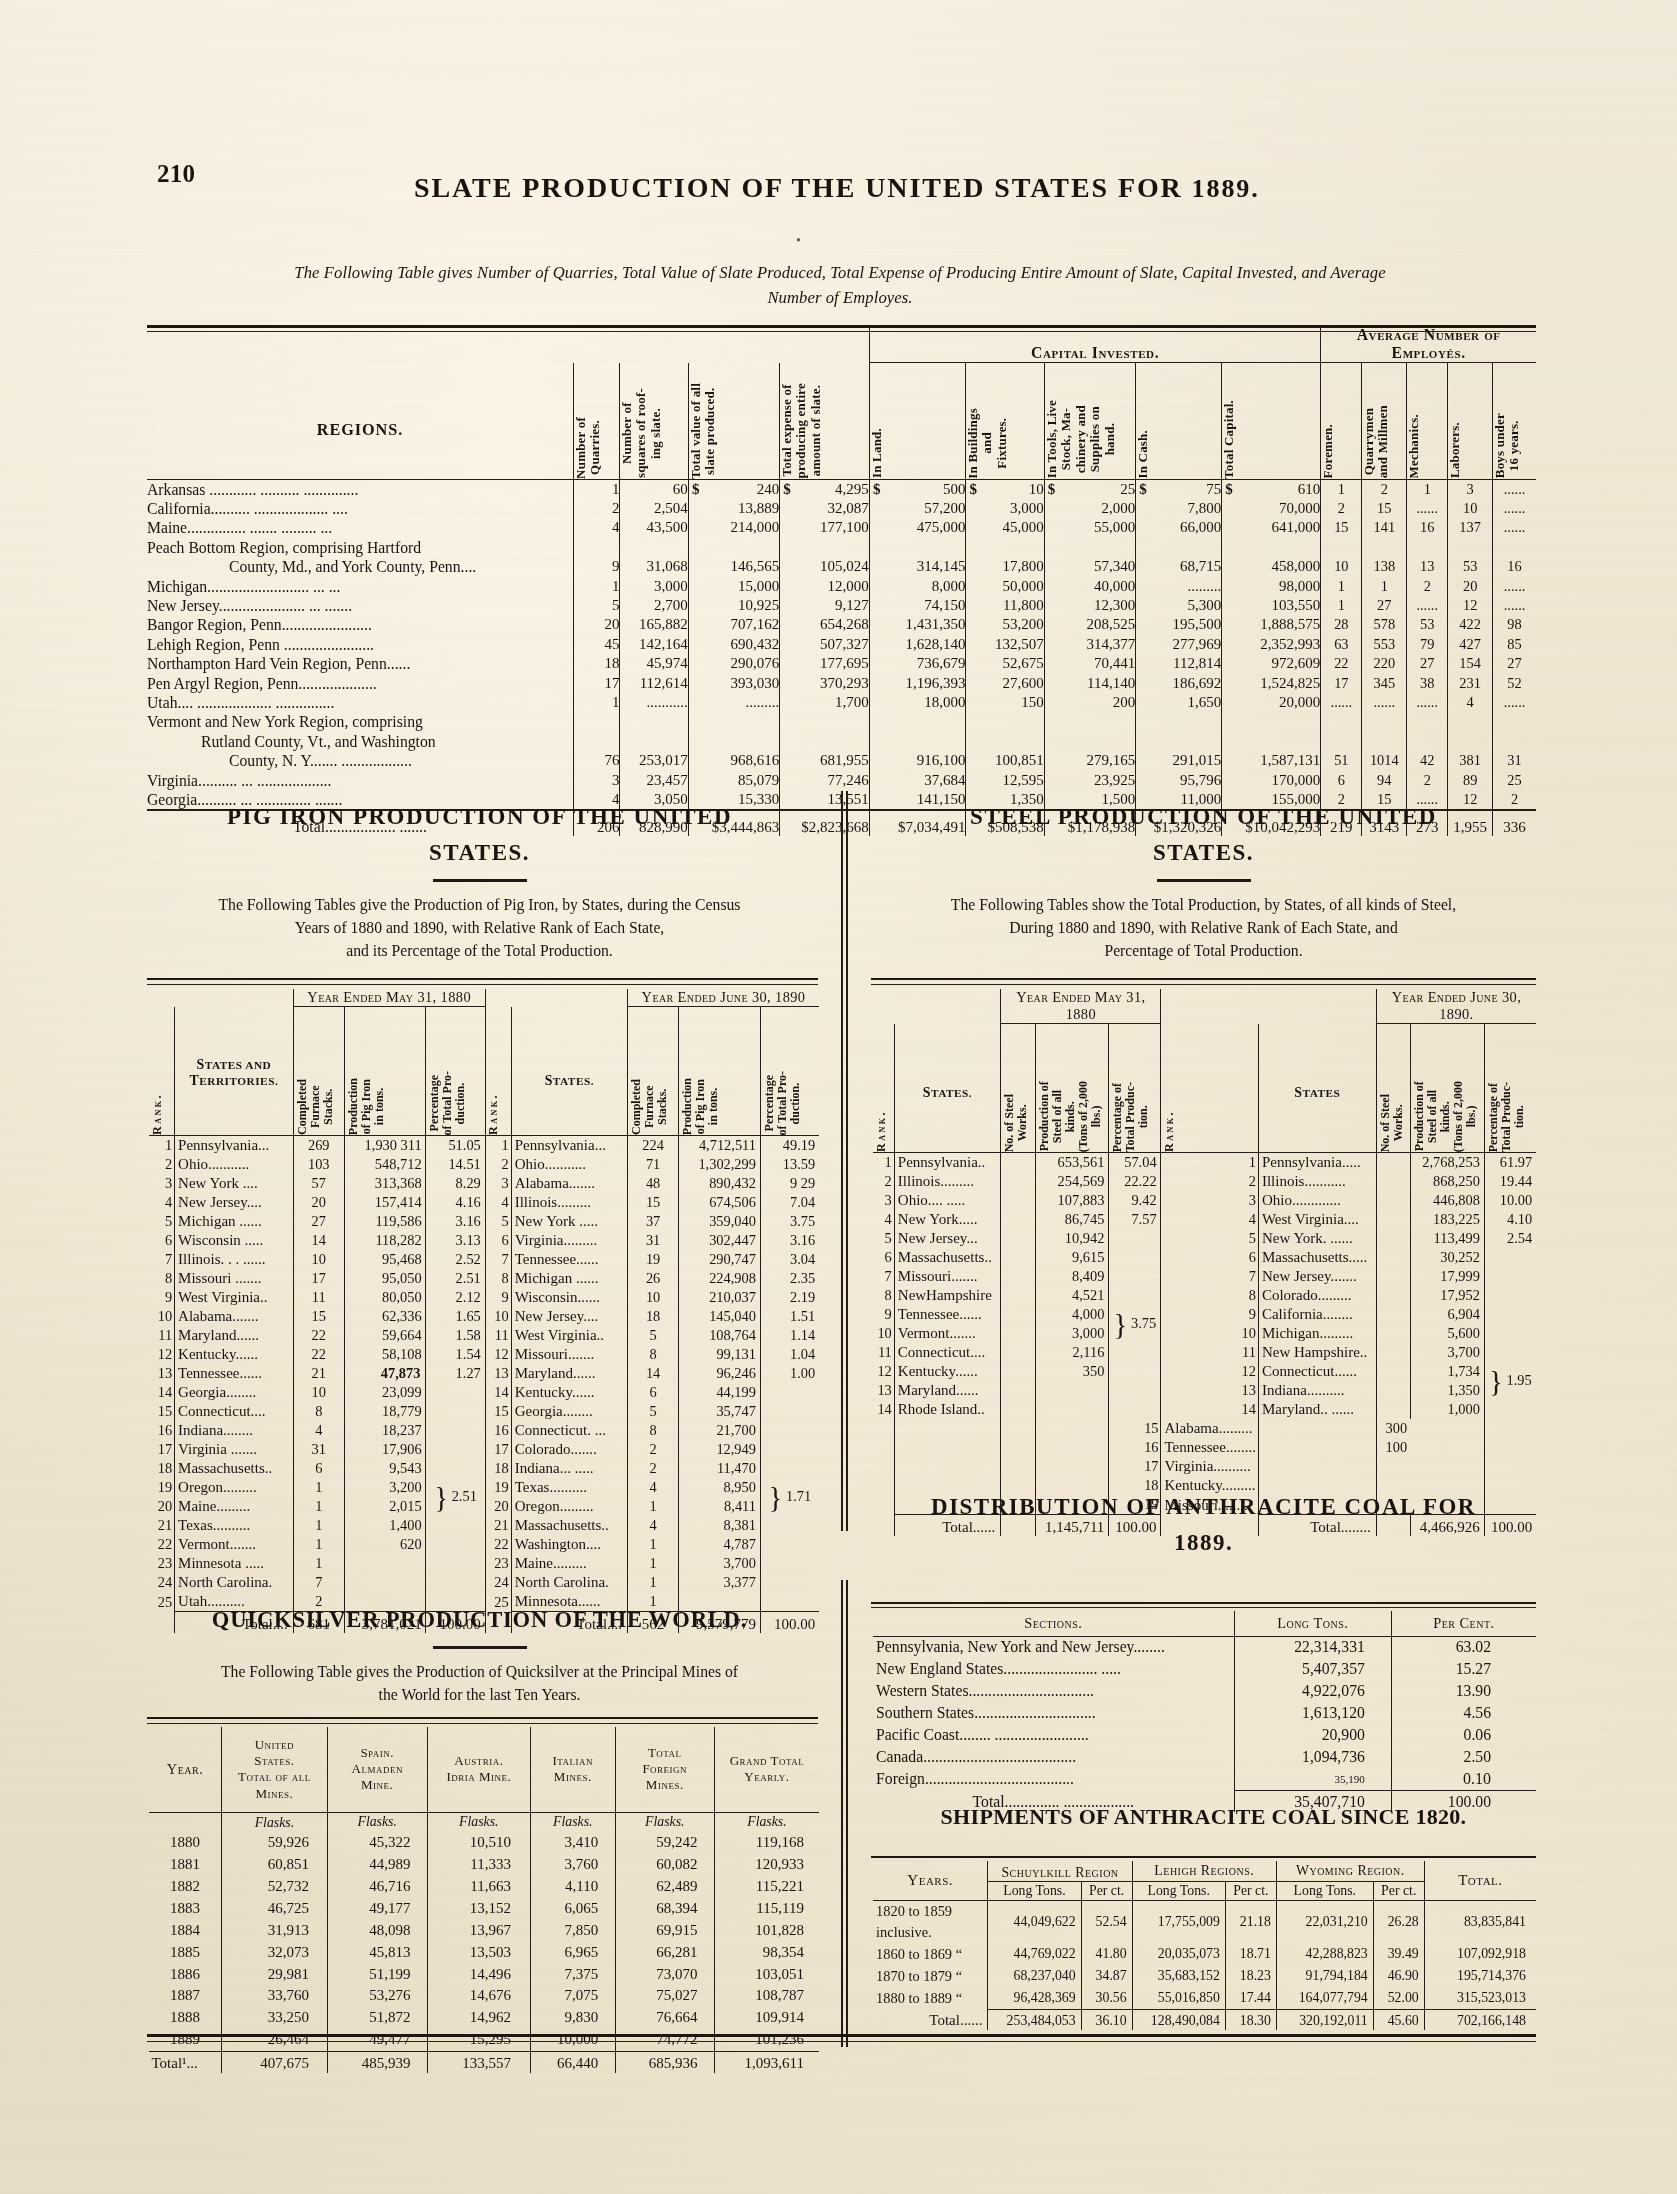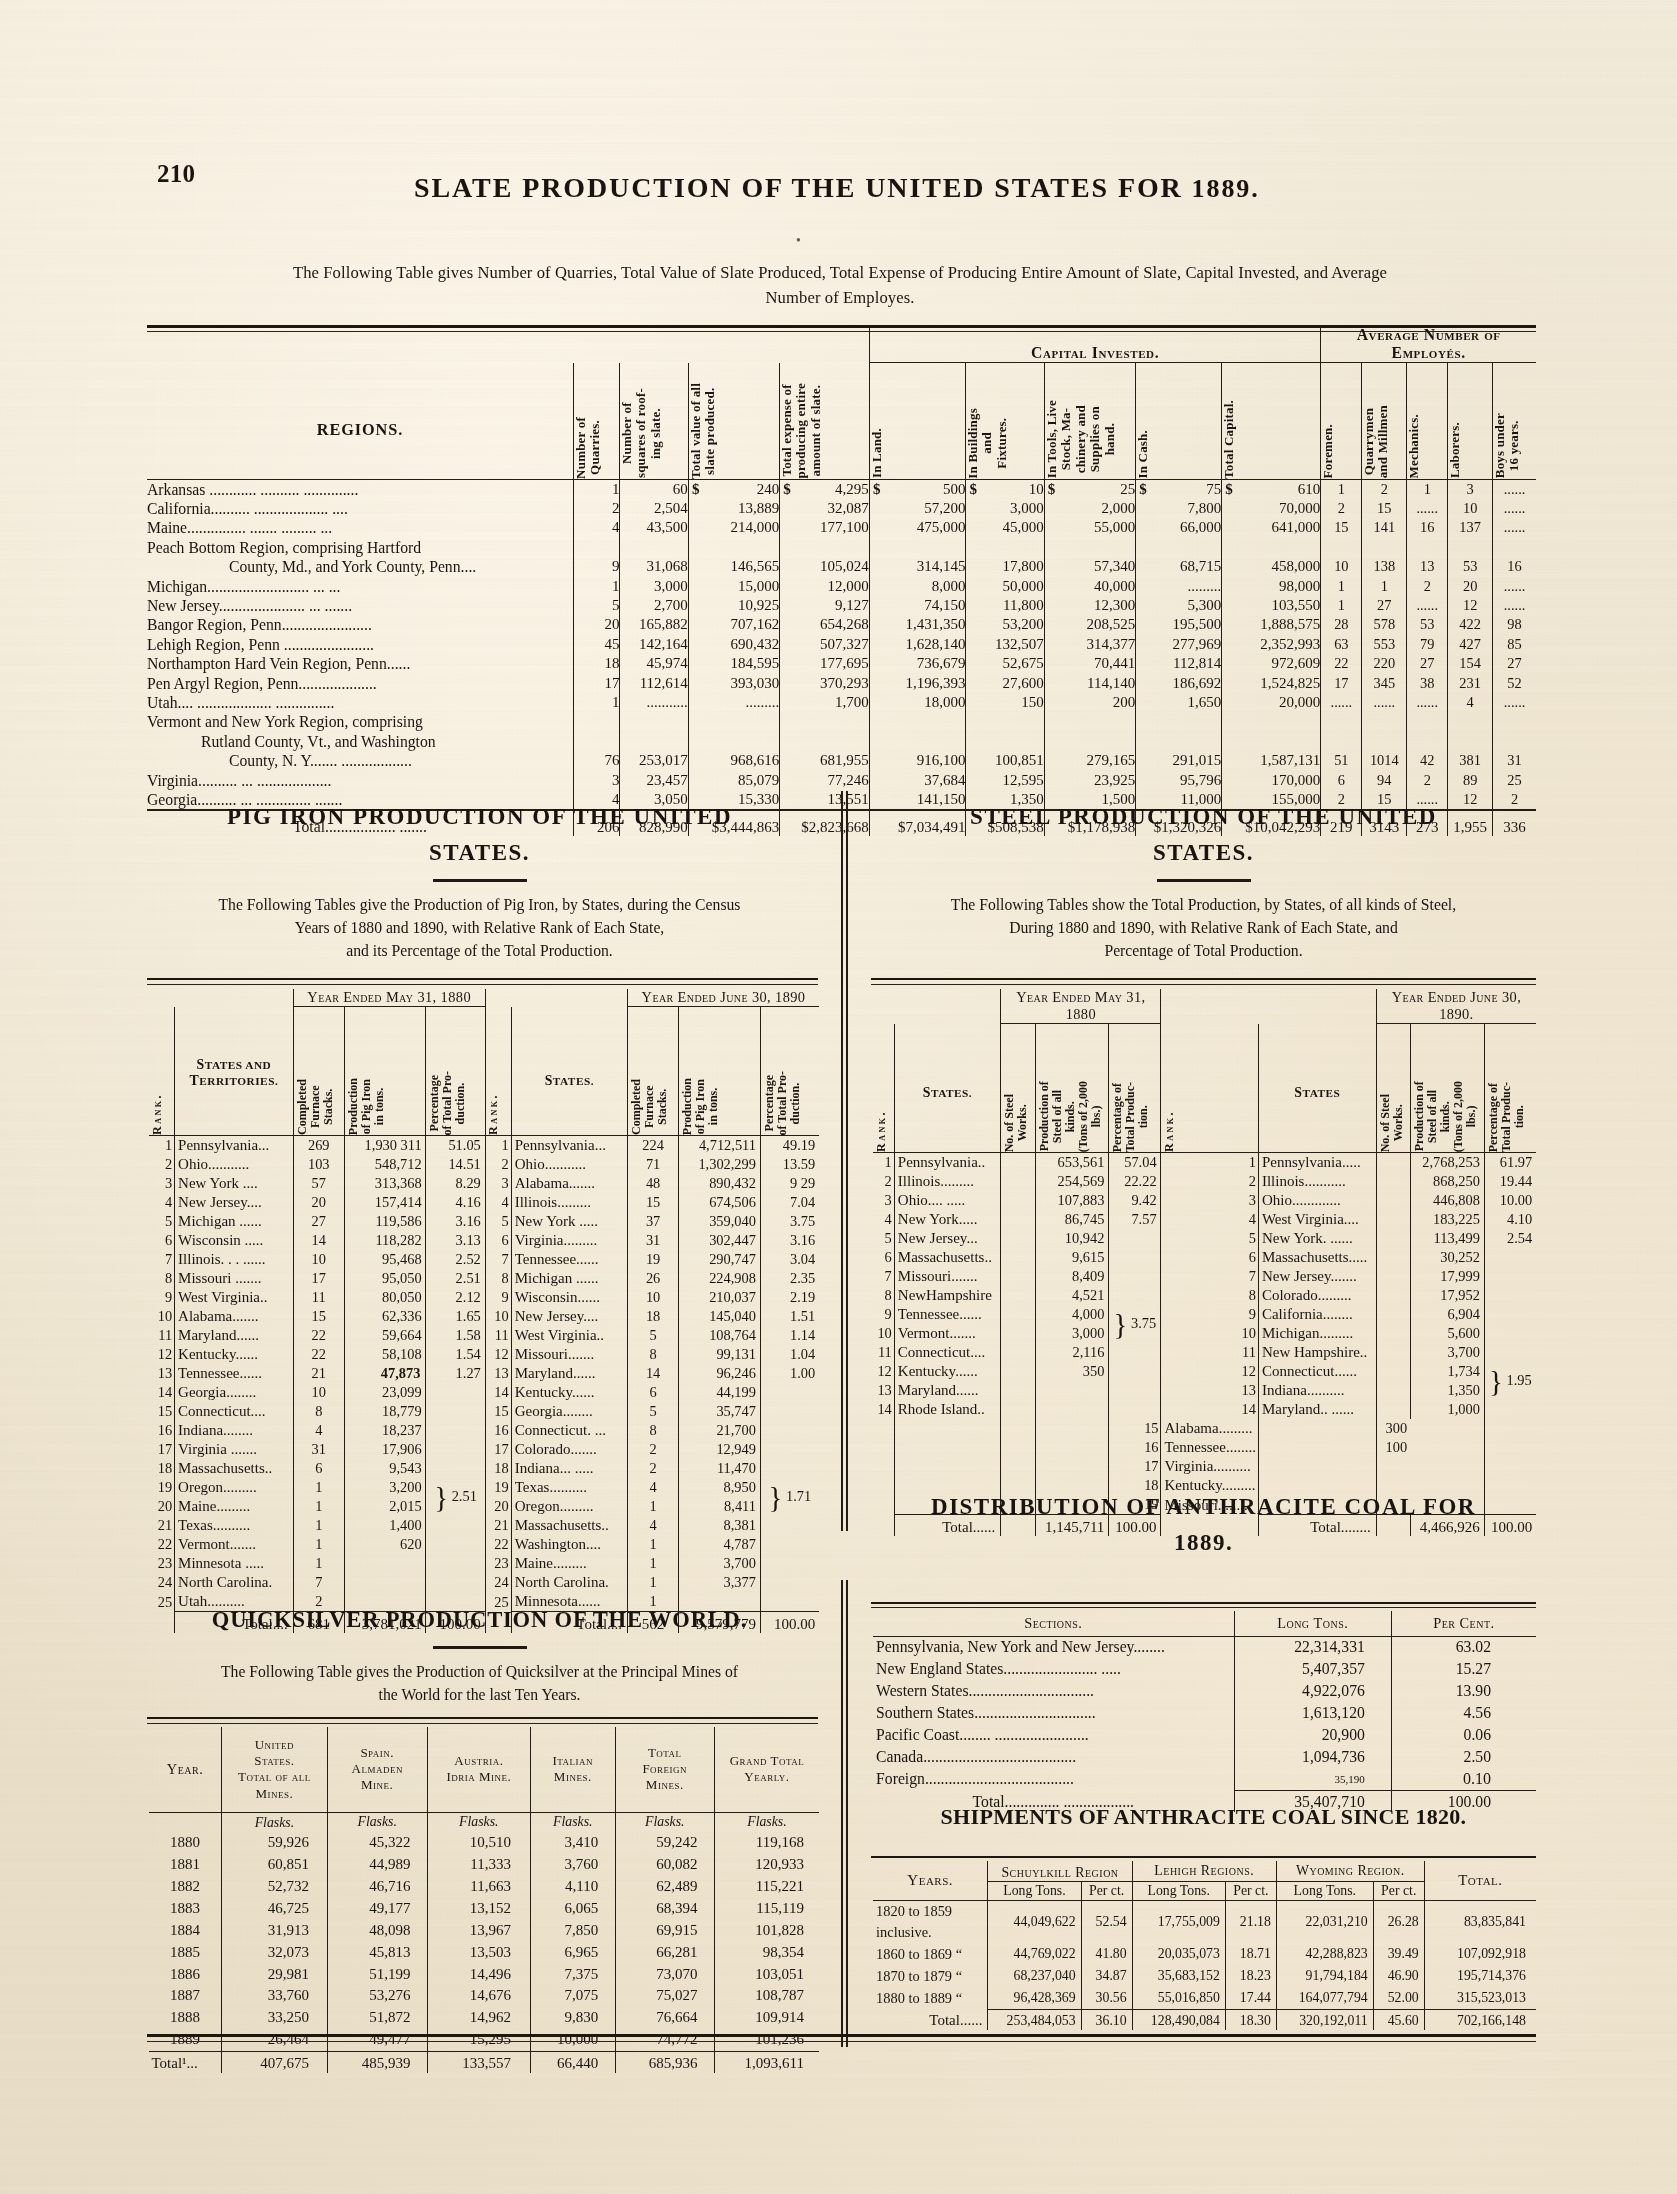--- a/index.html
+++ b/index.html
@@ -31,21 +31,21 @@
   .maintitle{
     position:absolute;left:0;right:0;top:172px;text-align:center;
     font-size:28px;font-weight:bold;letter-spacing:1.9px;
   }
   .maintitle .num{font-size:26px;}
 
   .dot{position:absolute;left:796px;top:233px;font-size:13.8px;color:#6b5b45;}
 
   .lede{
     position:absolute;left:147px;width:1386px;top:260px;
-    text-align:center;font-size:16.6px;line-height:25px;letter-spacing:0.1px;
+    text-align:center;font-size:16.6px;line-height:25px;letter-spacing:0.1px;font-style:italic;
   }
 
   
   .hr-thick{position:absolute;background:#1d1710;height:3.1px;}
   .hr-thin{position:absolute;background:#2a2219;height:1.3px;}
 
   
   .slate{
     position:absolute;left:147px;top:326px;width:1389px;
     border-collapse:collapse;font-size:13.8px;
@@ -344,21 +344,21 @@
           <td class="bx" style="text-align:center;line-height:19.4px;font-size:14.4px;">63</td>
           <td class="bx" style="text-align:center;line-height:19.4px;font-size:14.4px;">553</td>
           <td class="bx" style="text-align:center;line-height:19.4px;font-size:14.4px;">79</td>
           <td class="bx" style="text-align:center;line-height:19.4px;font-size:14.4px;">427</td>
           <td class="bx" style="text-align:center;line-height:19.4px;font-size:14.4px;">85</td>
         </tr>
         <tr>
           <td class="regname" style="line-height:19.4px;">Northampton Hard Vein Region, Penn......</td>
           <td class="num bx" style="line-height:19.4px;">18</td>
           <td class="num bx" style="line-height:19.4px;">45,974</td>
-          <td class="num bx dollarcell" style="line-height:19.4px;">184,595</td>
+          <td class="num bx dollarcell" style="line-height:19.4px;">290,076</td>
           <td class="num bx dollarcell" style="line-height:19.4px;">177,695</td>
           <td class="num bx dollarcell" style="line-height:19.4px;">736,679</td>
           <td class="num bx dollarcell" style="line-height:19.4px;">52,675</td>
           <td class="num bx dollarcell" style="line-height:19.4px;">70,441</td>
           <td class="num bx dollarcell" style="line-height:19.4px;">112,814</td>
           <td class="num bx dollarcell" style="line-height:19.4px;">972,609</td>
           <td class="bx" style="text-align:center;line-height:19.4px;font-size:14.4px;">22</td>
           <td class="bx" style="text-align:center;line-height:19.4px;font-size:14.4px;">220</td>
           <td class="bx" style="text-align:center;line-height:19.4px;font-size:14.4px;">27</td>
           <td class="bx" style="text-align:center;line-height:19.4px;font-size:14.4px;">154</td>

